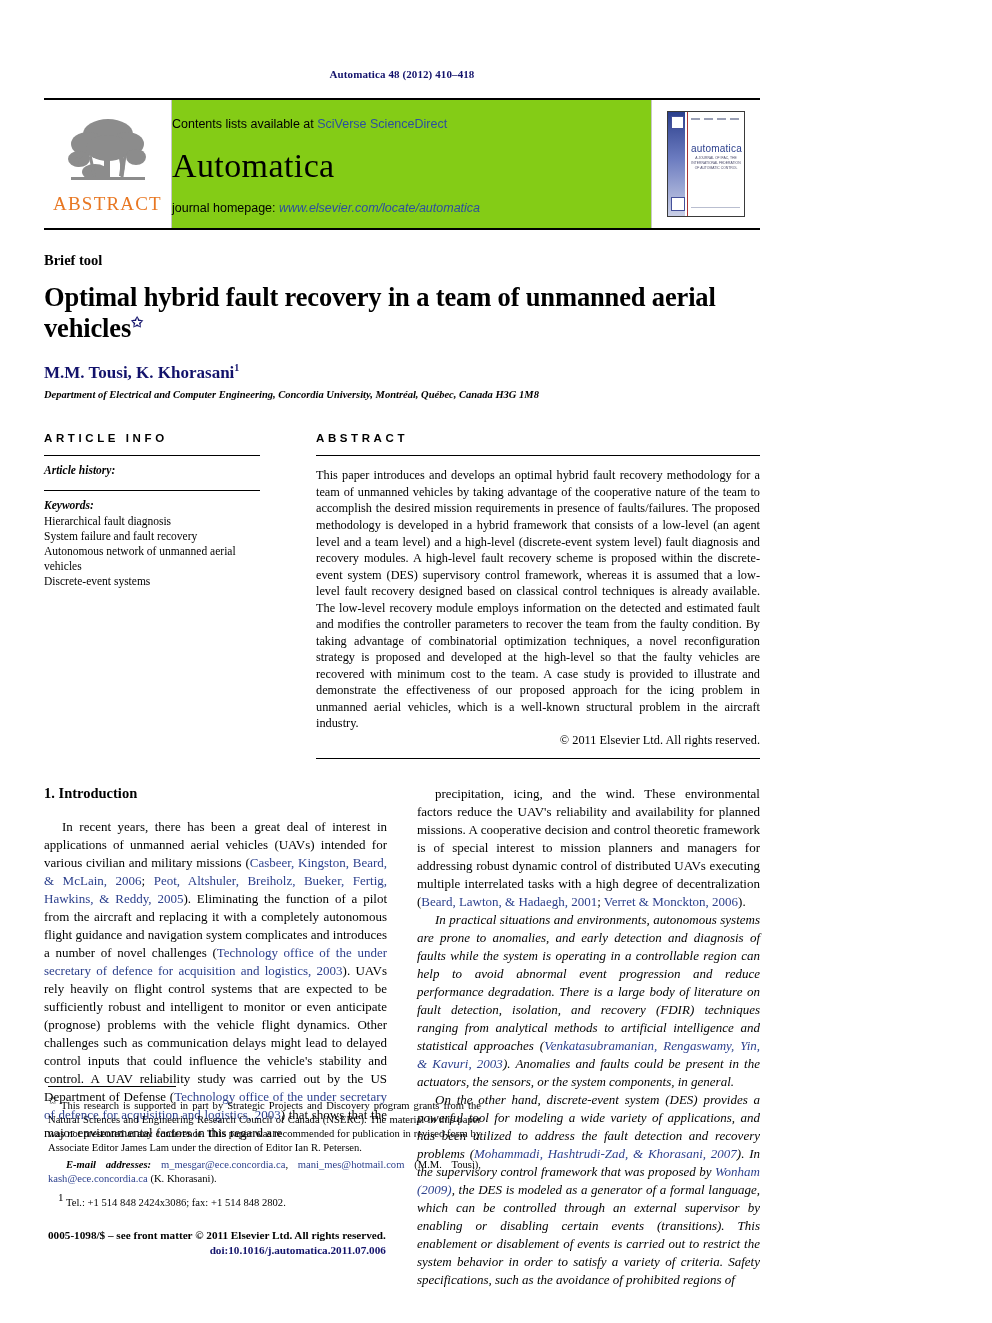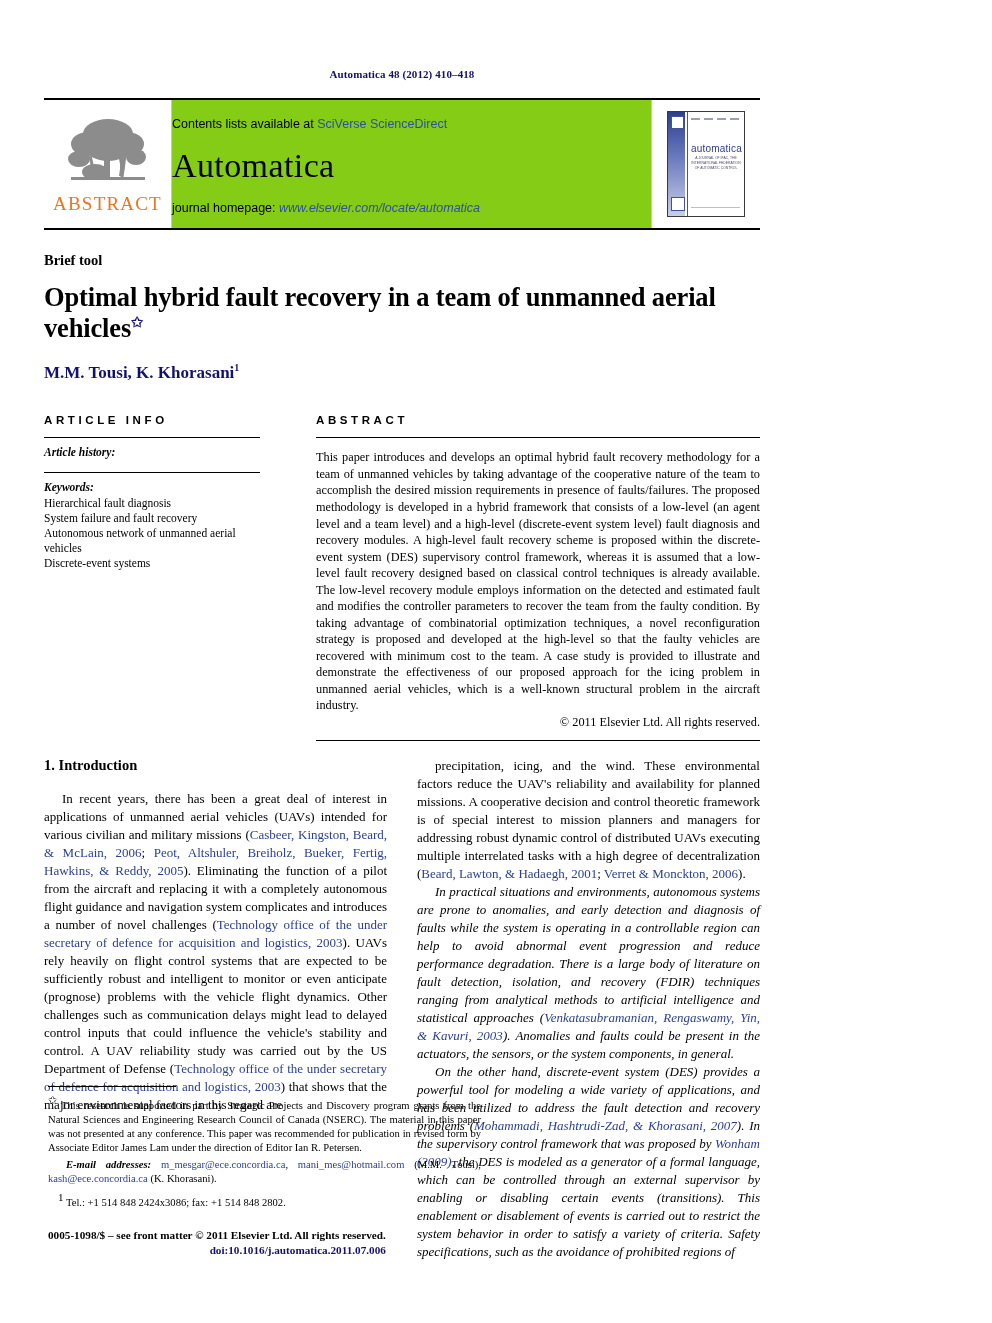--- a/index.html
+++ b/index.html
@@ -267,21 +267,21 @@
     font-size: 12.3px;
     font-family: "Liberation Serif", serif;
   }
   .rule-abs-bottom {
     border-top: 1.6px solid #000;
     margin-top: 10px;
   }
 
   
   .body-cols {
-    margin-top: 16px;
+    margin-top: 26px;
     display: flex;
     gap: 30px;
   }
   .bcol {
     flex: 1 1 0;
     min-width: 0;
   }
   .sect-head {
     font-size: 14.5px;
     font-weight: bold;
@@ -391,20 +391,21 @@
         <div class="cover-sub">A JOURNAL OF IFAC, THE INTERNATIONAL FEDERATION OF AUTOMATIC CONTROL</div>
         <div class="cover-ifac"></div>
         <div class="cover-botrule"></div>
       </div>
     </div>
   </div>
 
   <div class="doctype">Brief tool</div>
   <h1 class="title"><span>Optimal hybrid fault recovery in a team of unmanned aerial vehicles</span><span class="star">✩</span></h1>
   <div class="authors"><span>M.M. Tousi, K. Khorasani</span><span class="fn">1</span></div>
+  <div class="affiliation">Department of Electrical and Computer Engineering, Concordia University, Montréal, Québec, Canada H3G 1M8</div>
 
   <div class="info-abstract">
 
     <div class="col-info">
       <div class="sec-label">ARTICLE INFO</div>
       <div class="rule-thick"></div>
       <div class="info-group">
         <div class="head">Article history:</div>
       </div>
       <div class="rule-thin"></div>

